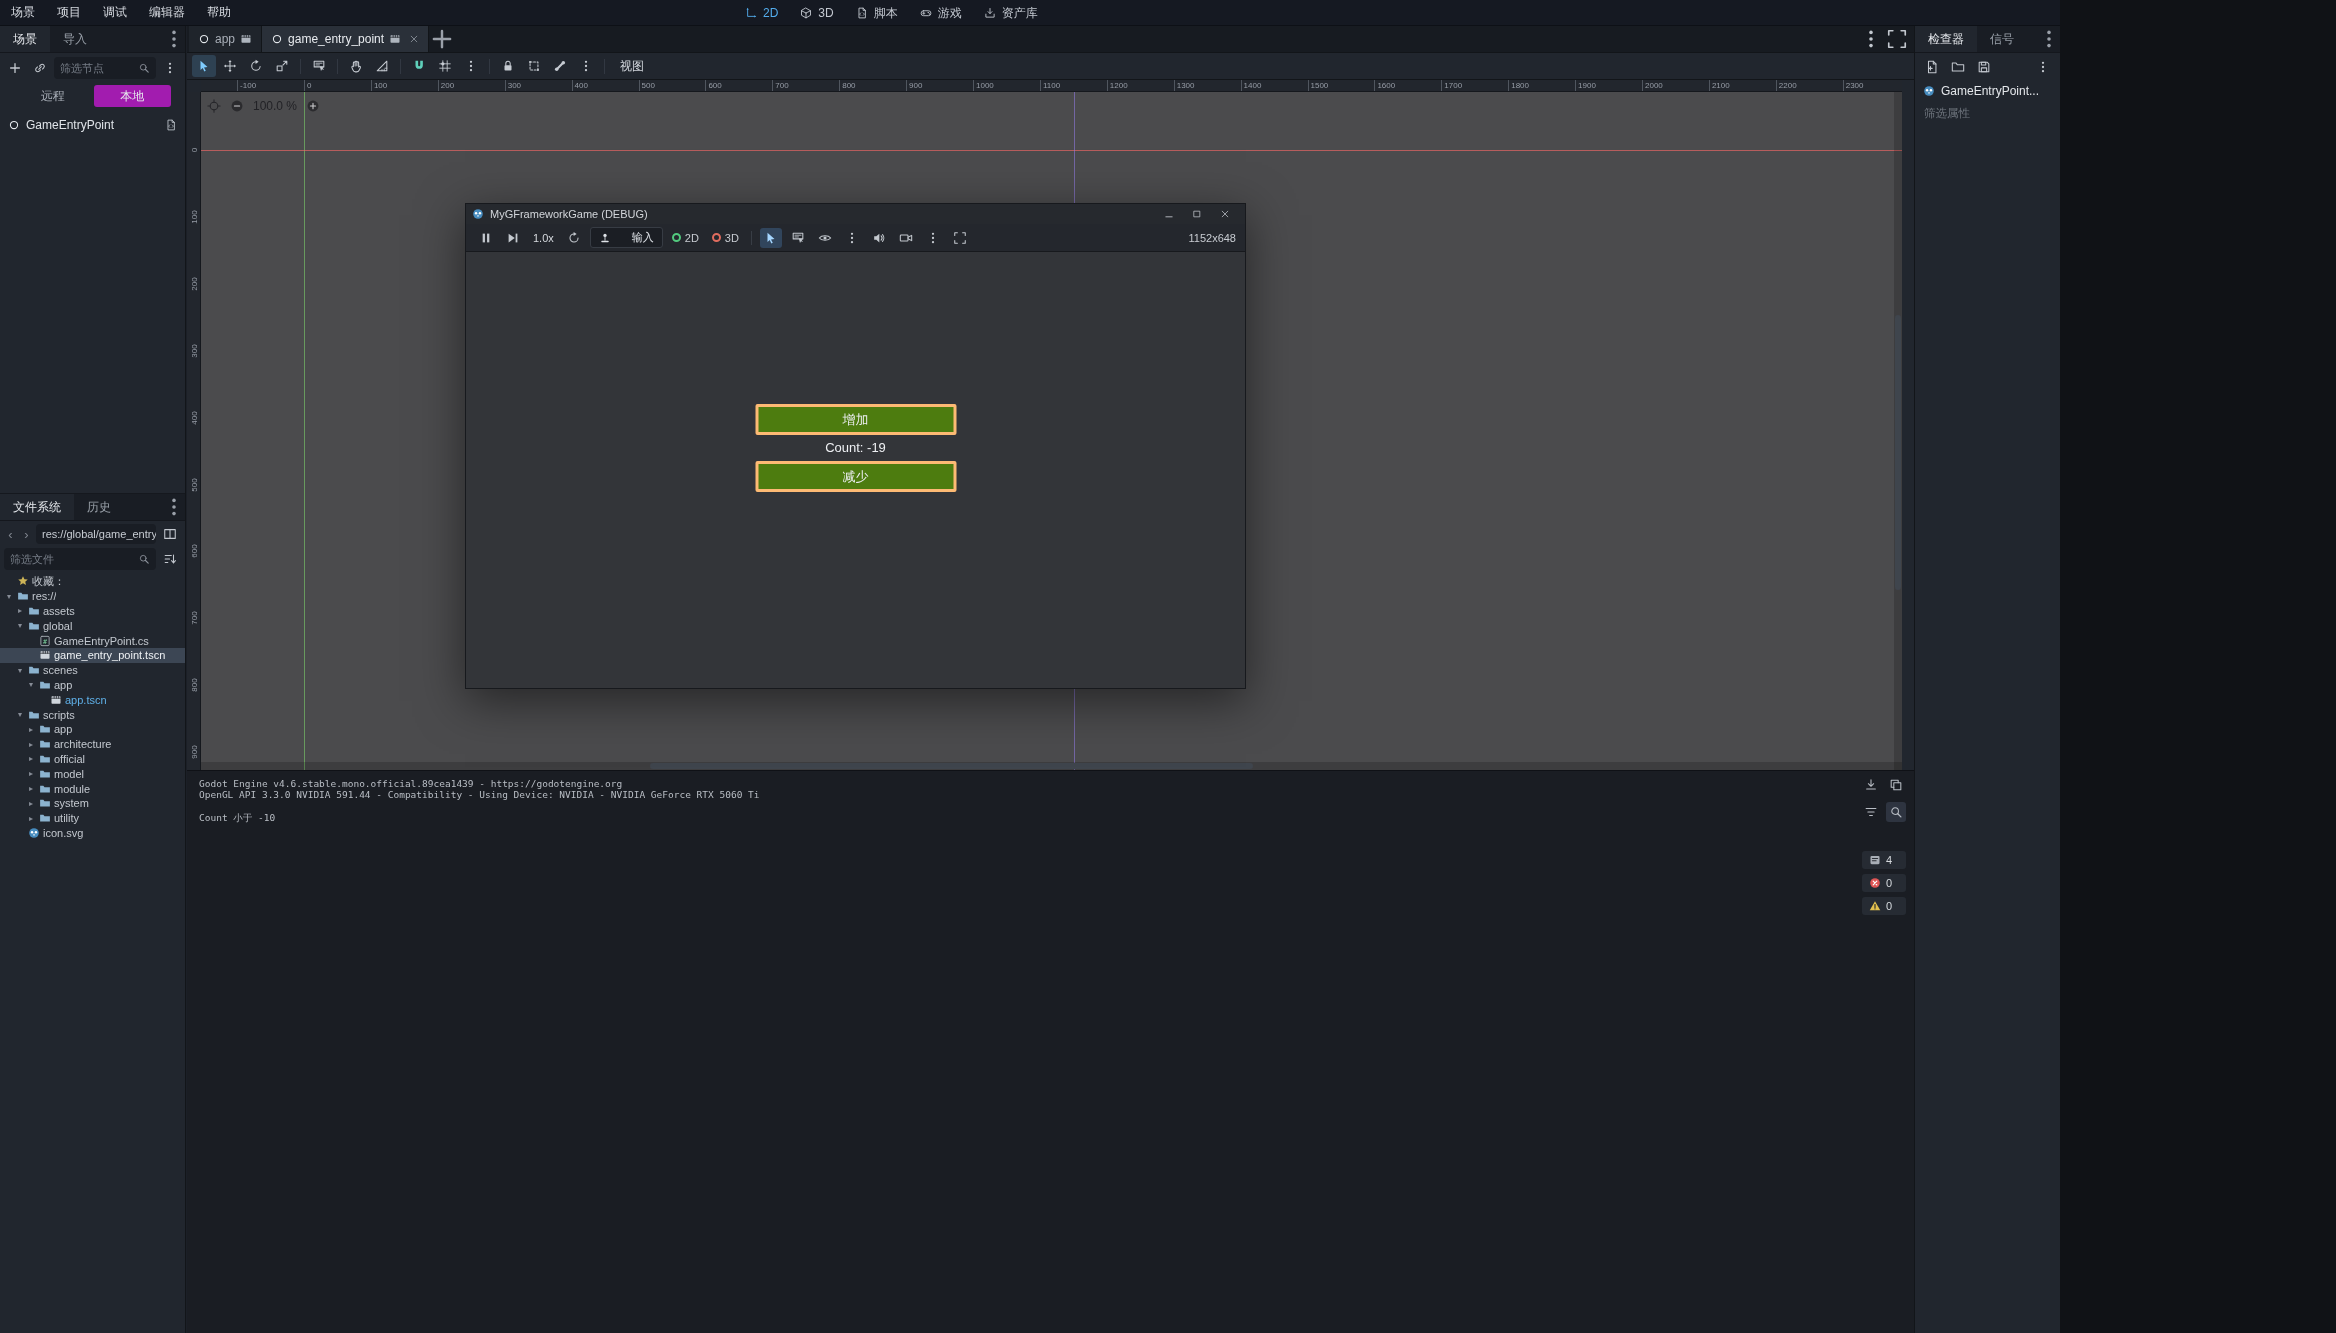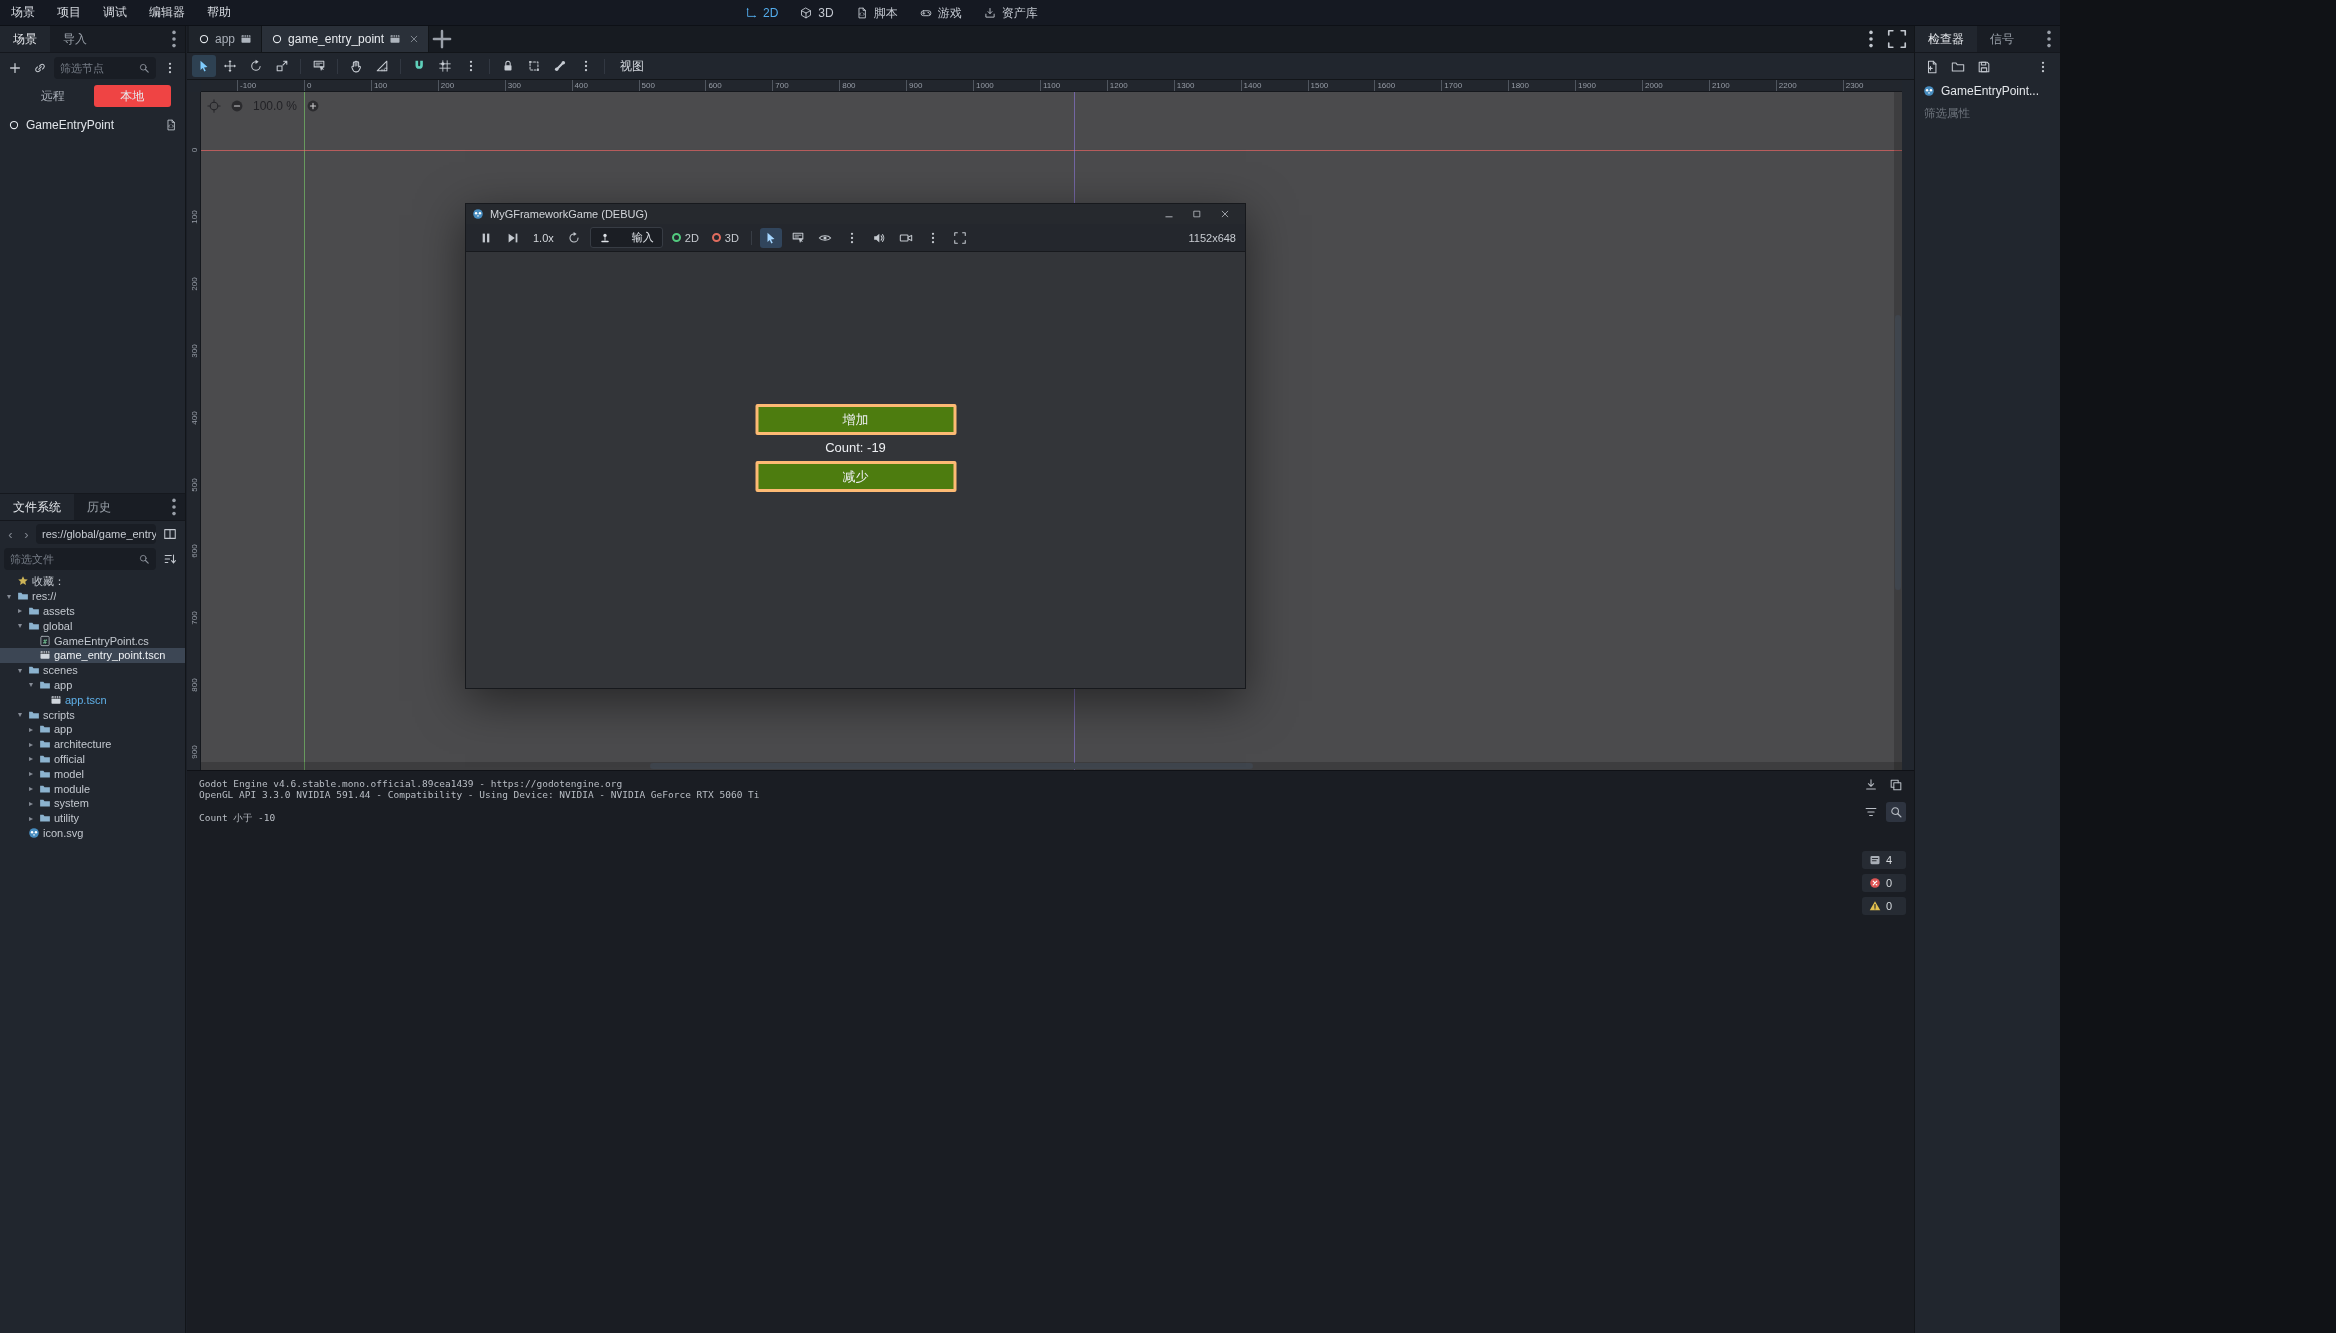--- a/index.html
+++ b/index.html
@@ -33,21 +33,21 @@
   .row { display:flex; align-items:center; gap:3px; padding:0 4px; }
   .toolbar-row { height:30px; }
   .tool-ic { width:22px; height:22px; display:flex; align-items:center; justify-content:center; color:#c3c8cf; border-radius:3px; }
   .filter-input { flex:1; min-width:0; height:22px; background:#191d24; border-radius:4px; display:flex; align-items:center;
                   gap:4px; padding:0 6px; color:#777e88; font-size:11px; overflow:hidden; white-space:nowrap; }
   .filter-input .f-text { flex:1; overflow:hidden; text-overflow:ellipsis; }
   .filter-input .ic { color:#8a909a; flex:none; }
 
   .mode-row { display:flex; gap:2px; padding:2px 14px; height:26px; }
   .mode-btn { flex:1; display:flex; align-items:center; justify-content:center; border-radius:3px; color:#a9afb8; font-size:12px; }
-  .mode-btn.active { background:#ef4444; color:#e7eaee; }
+  .mode-btn.active { background:#a21caf; color:#e7eaee; }
 
   .node-row { display:flex; align-items:center; gap:6px; height:24px; padding:0 8px; margin-top:4px; }
   .node-row .node-label { color:#e0e4e9; }
   .node-row .right { margin-left:auto; color:#b9bfc7; }
   .white { color:#e6eaee; }
 
   
   .fs-panel { position:absolute; left:0; top:467px; right:0; bottom:0; border-top:1px solid #15181e; }
   .scene-panel { position:absolute; left:0; top:0; right:0; height:467px; }
   .nav-row { height:26px; padding:3px 4px; }

